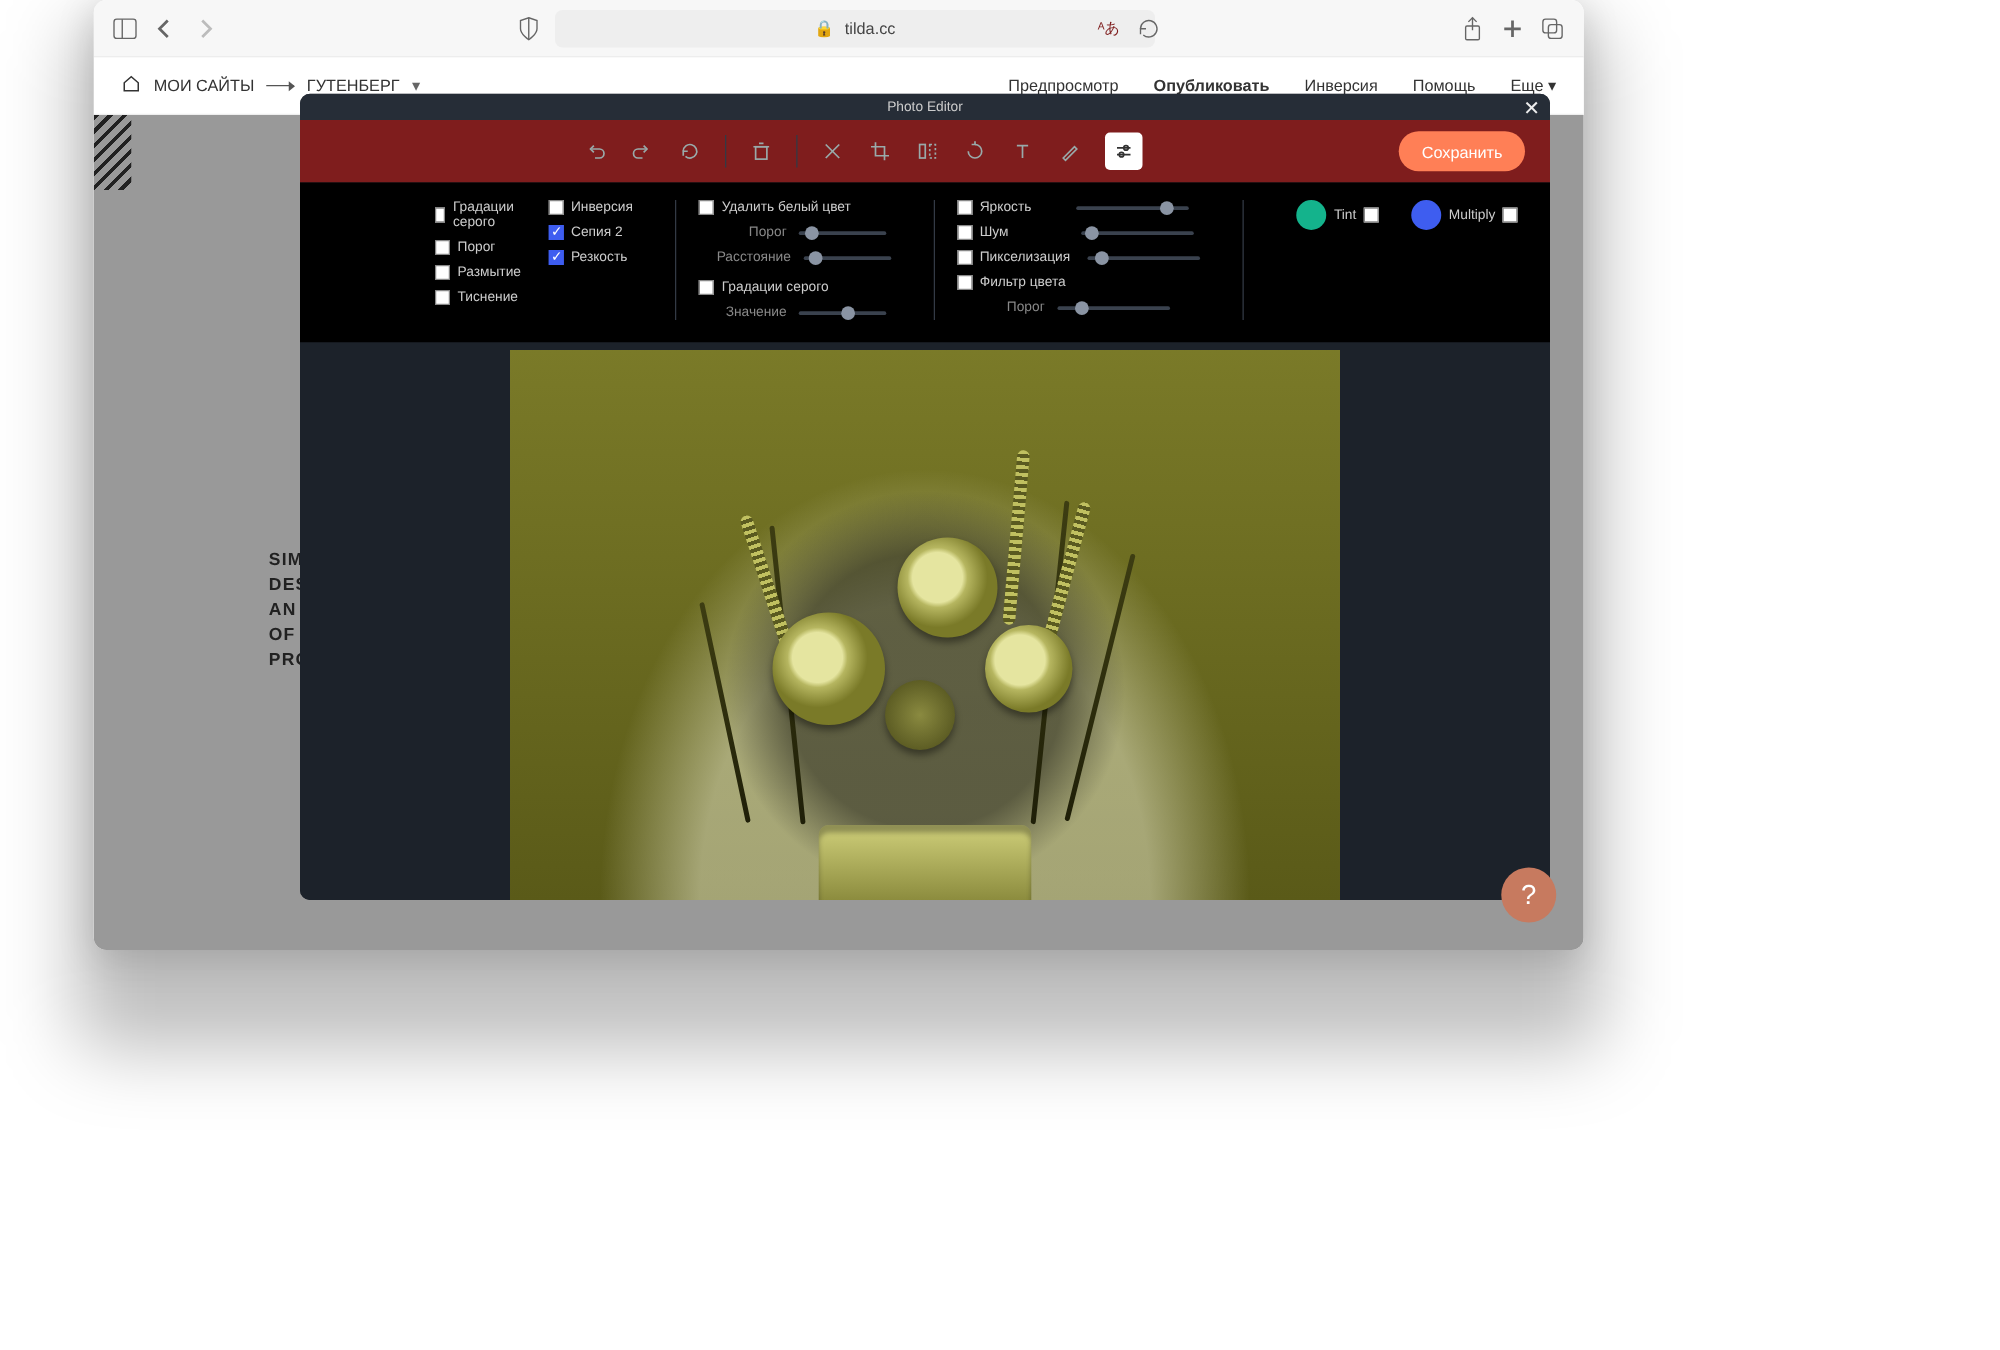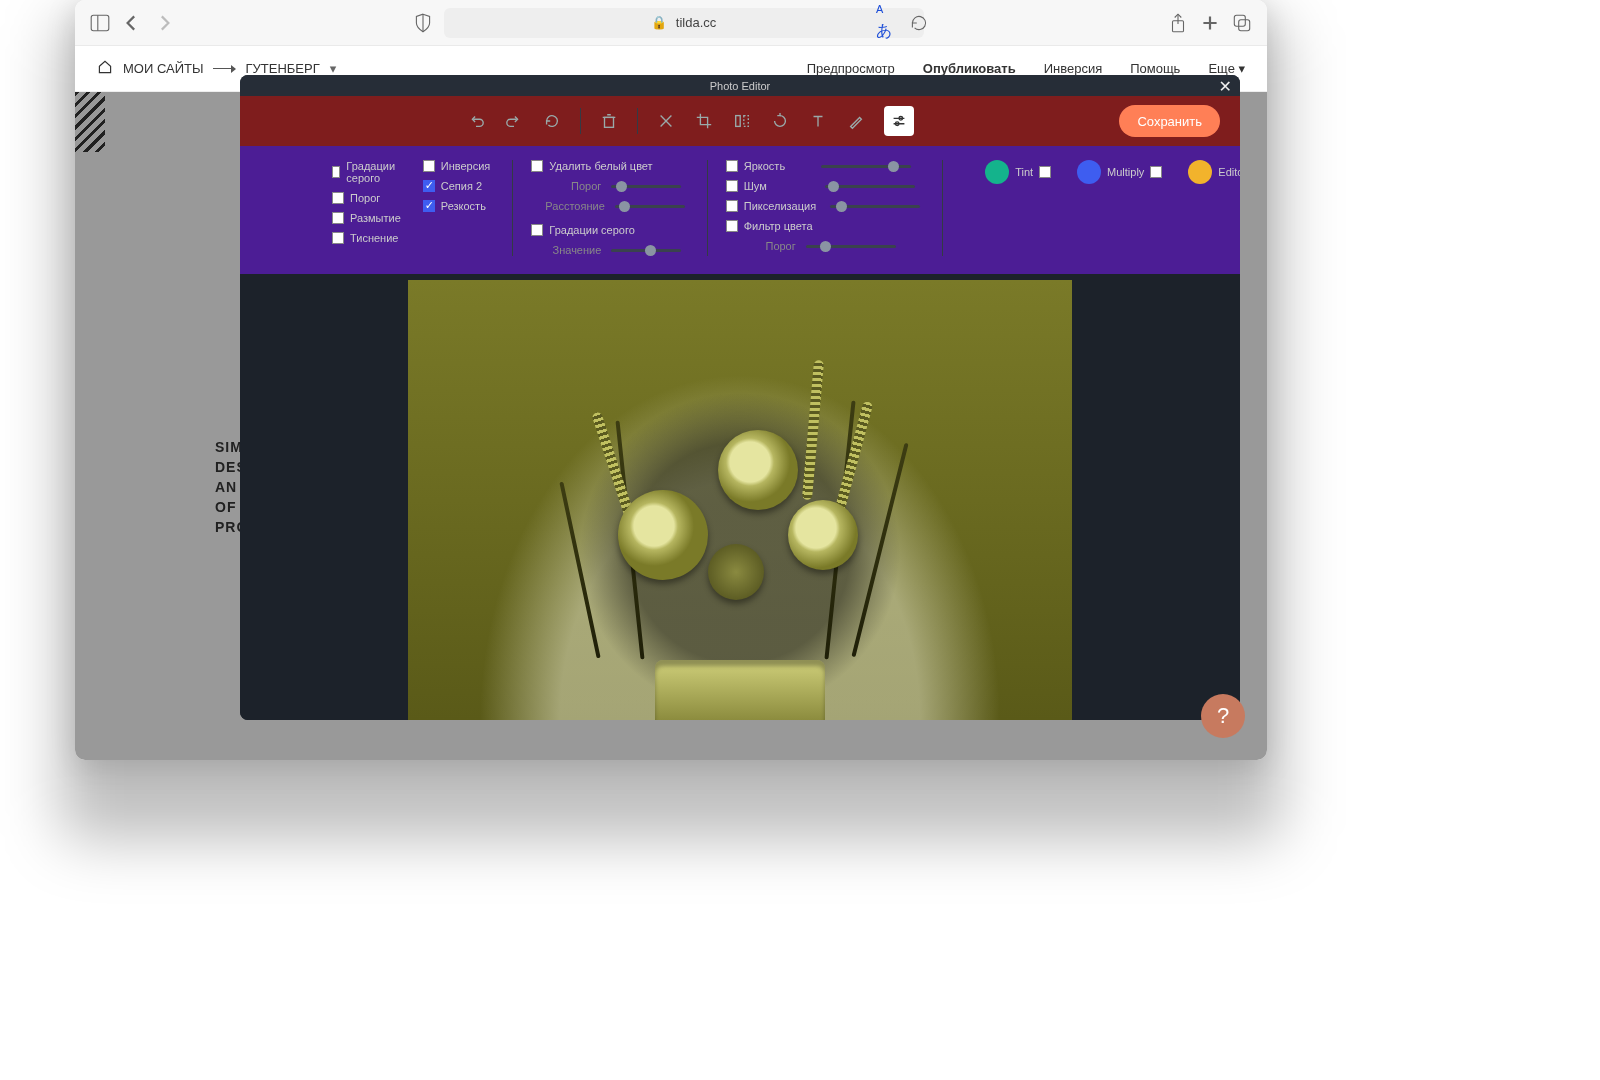--- a/index.html
+++ b/index.html
@@ -40,21 +40,21 @@
   .modal-close { position:absolute; right:8px; top:2px; color:#eee; font-size:16px; cursor:pointer; }
   .toolbar { height:52px; background:#7f1d1d; display:flex; align-items:center; padding:0 20px; }
   .toolgroup { display:flex; align-items:center; gap:18px; padding:0 18px; height:100%; }
   .divider { width:1px; height:26px; background:#333a45; }
   .ticon { width:20px; height:20px; color:#9aa; display:flex; align-items:center; justify-content:center; }
   .ticon svg { width:18px; height:18px; stroke:#9aa; fill:none; stroke-width:1.5; }
   .ticon.active-box { width:30px; height:30px; background:#fff; border-radius:4px; }
   .ticon.active-box svg { stroke:#333; }
   .savebtn { margin-left:auto; height:32px; padding:0 18px; background:#ff7f56; color:#fff; border:none; border-radius:16px; font-size:13px; cursor:pointer; }
 
-  .panel { display:flex; padding:14px 2px 18px; gap:4px; background:#4c1d95; color:#ccc; font-size:11px; }
+  .panel { display:flex; padding:14px 18px 18px; gap:16px; background:#000000; color:#ccc; font-size:11px; }
   .pcol { display:flex; flex-direction:column; gap:8px; padding:0 18px; }
   .pcol.sep { border-left:1px solid #333a45; }
   .chk { display:flex; align-items:center; gap:6px; }
   .chkbox { width:12px; height:12px; border:1px solid #888; background:#fff; display:inline-block; position:relative; }
   .chkbox.checked { background:#3e5df0; border-color:#3e5df0; }
   .chkbox.checked::after { content:"✓"; position:absolute; left:1px; top:-2px; font-size:11px; color:#fff; }
   .doublecol { display:flex; gap:22px; }
   .sliderrow { display:flex; align-items:center; gap:10px; }
   .sliderlbl { color:#888; min-width:56px; text-align:right; margin-left:14px; }
   .slider { width:70px; height:3px; background:#3a424e; position:relative; border-radius:2px; }
@@ -124,21 +124,21 @@
     <div class="bbtn">
         <svg viewBox="0 0 20 20">
           <path d="M10 2 L16 4 V10 C16 14 10 18 10 18 C10 18 4 14 4 10 V4 Z" fill="none" stroke="#666"></path>
           <path d="M10 2 V18" stroke="#666"></path>
         </svg>
       </div>
     <div class="addr">
       <span>🔒</span>
       <span>tilda.cc</span>
     </div>
-    <div class="bbtn" style="margin-left:-58px;font-size:16px;color:#1d4ed8">ᴬあ</div>
+    <div class="bbtn" style="margin-left:-58px;font-size:12px;color:#7f1d1d">ᴬあ</div>
     <div class="bbtn">
         <svg viewBox="0 0 20 20">
           <path d="M4 10a6 6 0 1 1 2 4.5" fill="none" stroke="#666"></path>
           <polyline points="4,14 4,10 8,10" fill="none" stroke="#666"></polyline>
         </svg>
       </div>
     <div style="flex:1"></div>
     <div class="rightbar">
       <div class="bbtn">
           <svg viewBox="0 0 20 20">

